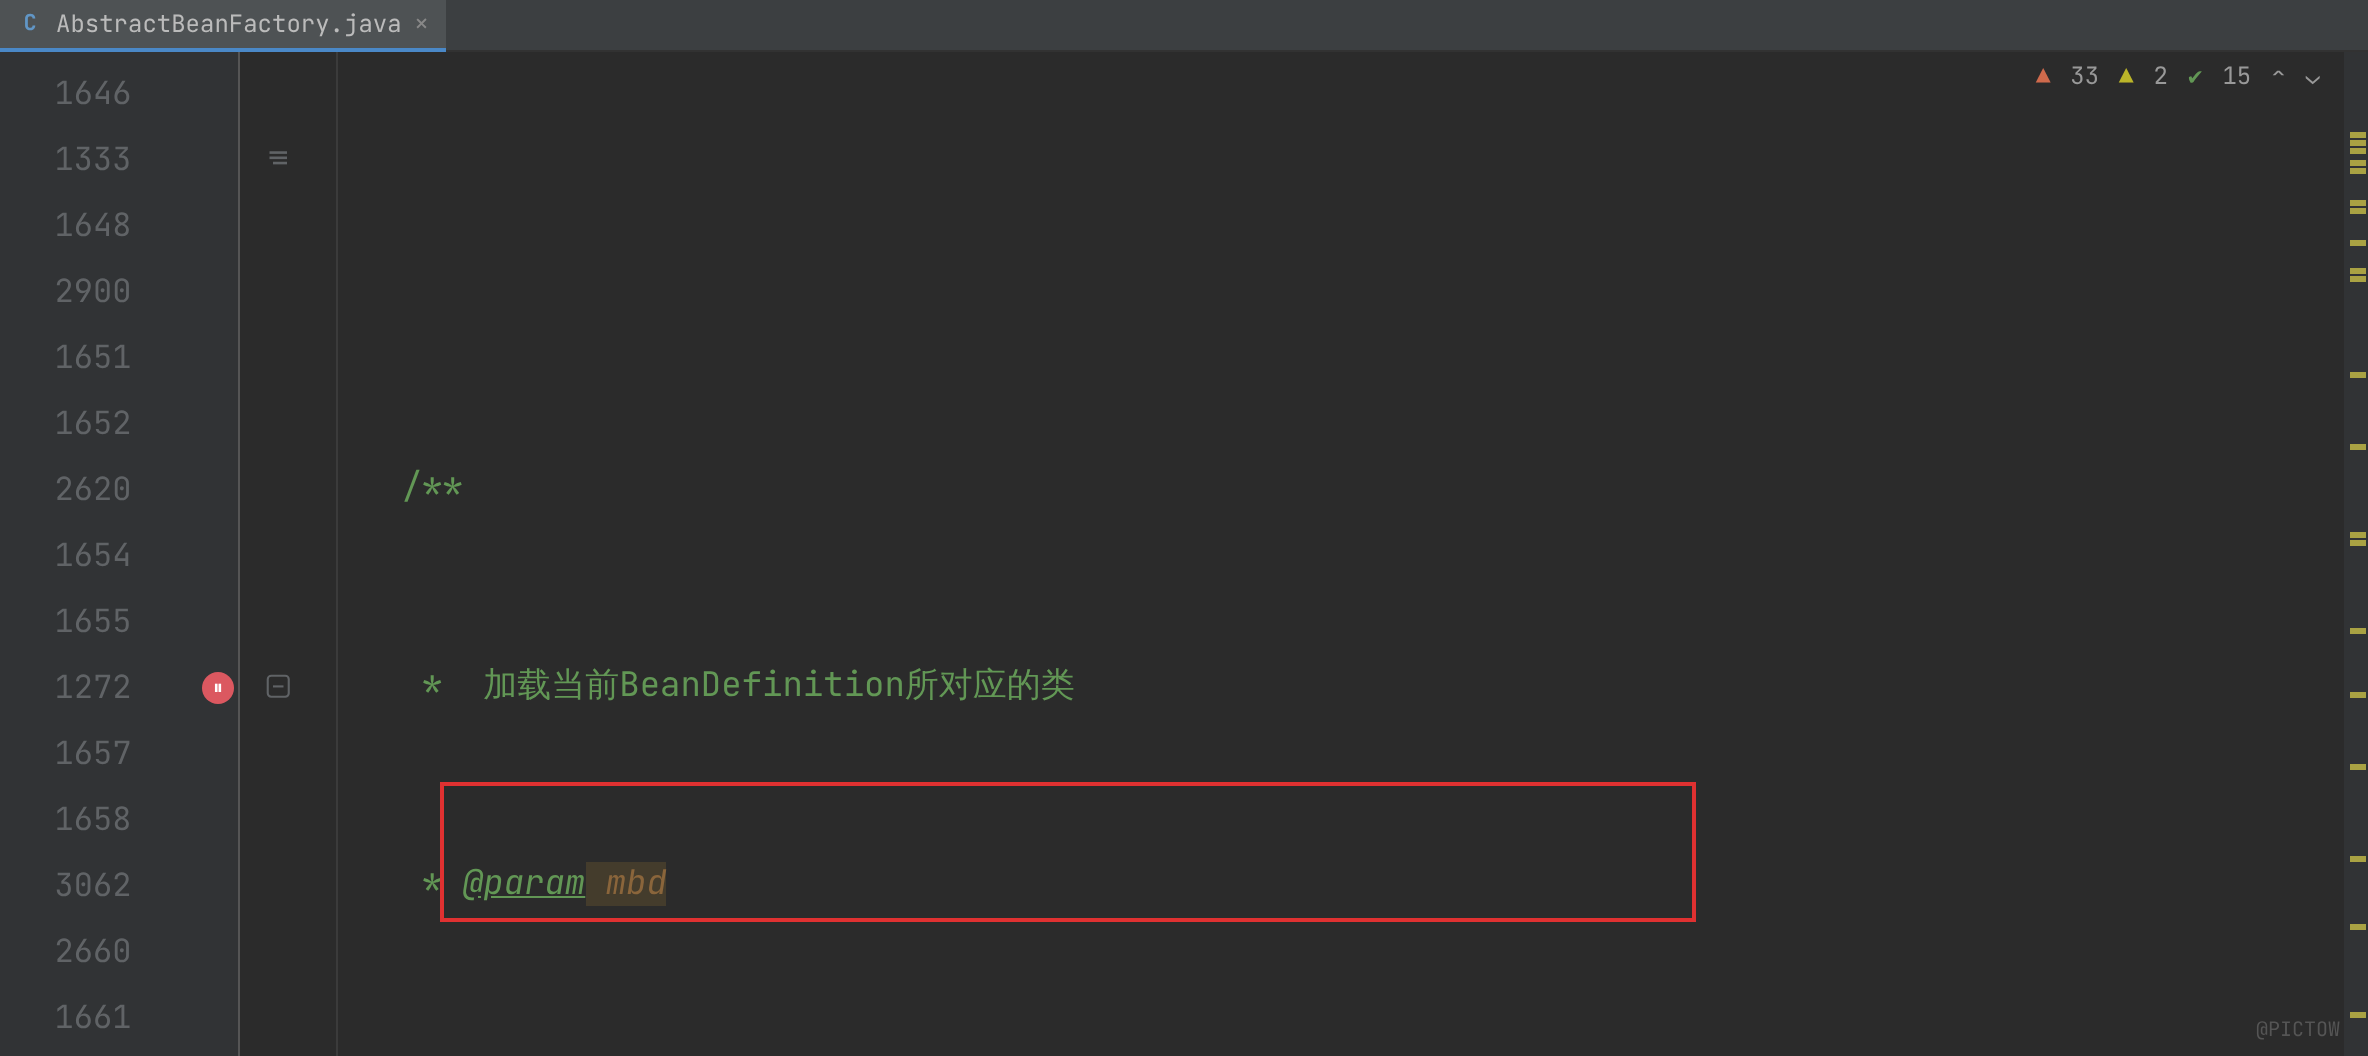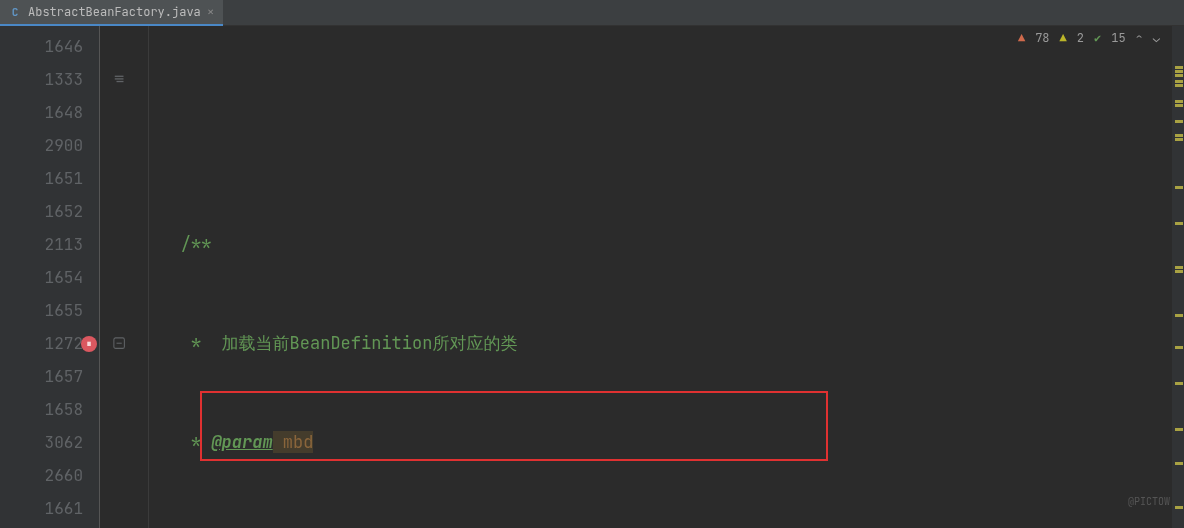--- a/index.html
+++ b/index.html
@@ -44,26 +44,26 @@
       color: #888;
       font-size: 13px;
       cursor: pointer;
     }
     .editor-container {
       display: flex;
       height: calc(100% - 26px);
       position: relative;
     }
     .gutter {
-      width: 100px;
+      width: 120px;
       background: #313335;
       border-right: 1px solid #555;
       color: #606366;
-      text-align: right;
-      padding-right: 16px;
+      text-align: center;
+      padding-right: 26px;
       padding-top: 4px;
       font-size: 16px;
       line-height: 33px;
       position: relative;
       user-select: none;
     }
     .gutter .line-no { height: 33px; position: relative; }
     .gutter-icons {
       position: absolute;
       top: 4px;
@@ -98,22 +98,22 @@
     }
     .code-line { height: 33px; }
     .indent-guide {
       position: absolute;
       top: 0;
       bottom: 0;
       width: 1px;
       background: #3b3b3b;
     }
     .javadoc { color: #629755; }
-    .javadoc-tag { color: #629755; font-style: italic; font-weight: bold; text-decoration: underline; margin-top: 24px; }
-    .javadoc-param { color: #8a653b; background: rgba(168,128,50,0.2); }
+    .javadoc-tag { color: #629755; font-style: italic; font-weight: normal; text-decoration: underline; margin-top: 24px; }
+    .javadoc-param { color: #8a653b; font-style: italic; background: rgba(168,128,50,0.2); }
     .highlight-box {
       position: absolute;
       border: 2px solid #e03131;
       pointer-events: none;
     }
     .status-bar {
       position: absolute;
       top: 4px;
       right: 24px;
       font-size: 12px;
@@ -136,21 +136,21 @@
     }
     .stripe-mark {
       position: absolute;
       right: 1px;
       width: 8px;
       height: 3px;
       background: #a9a243;
     }
     .watermark {
       position: absolute;
-      bottom: 20px;
+      bottom: 7px;
       right: 14px;
       font-size: 10px;
       color: #555;
       text-align: center;
     }
     .bp-icon {
       width: 16px; height: 16px; border-radius: 50%; background: #db5860;
       display: inline-flex; align-items: center; justify-content: center;
       color: #fff; font-size: 10px;
     }
@@ -163,37 +163,37 @@
     <span class="java-icon">C</span>
     <span>AbstractBeanFactory.java</span>
     <span class="close-x">×</span>
   </div>
 </div>
 
 <div class="editor-container">
 
   <div class="status-bar">
     <span class="status-err">▲</span>
-      <span>78</span>
+      <span>33</span>
     <span class="status-warn">▲</span>
       <span>2</span>
     <span class="status-ok">✔</span>
       <span>15</span>
     <span>⌃</span>
     <span>⌄</span>
   </div>
 
   <div class="gutter">
     <div class="line-no">1646</div>
     <div class="line-no">1333</div>
     <div class="line-no">1648</div>
     <div class="line-no">2900</div>
     <div class="line-no">1651</div>
     <div class="line-no">1652</div>
-    <div class="line-no">2113</div>
+    <div class="line-no">2620</div>
     <div class="line-no">1654</div>
     <div class="line-no">1655</div>
     <div class="line-no">1272</div>
     <div class="line-no">1657</div>
     <div class="line-no">1658</div>
     <div class="line-no">3062</div>
     <div class="line-no">2660</div>
     <div class="line-no">1661</div>
     <div class="gutter-icons">
       <div class="gutter-icon"></div>

